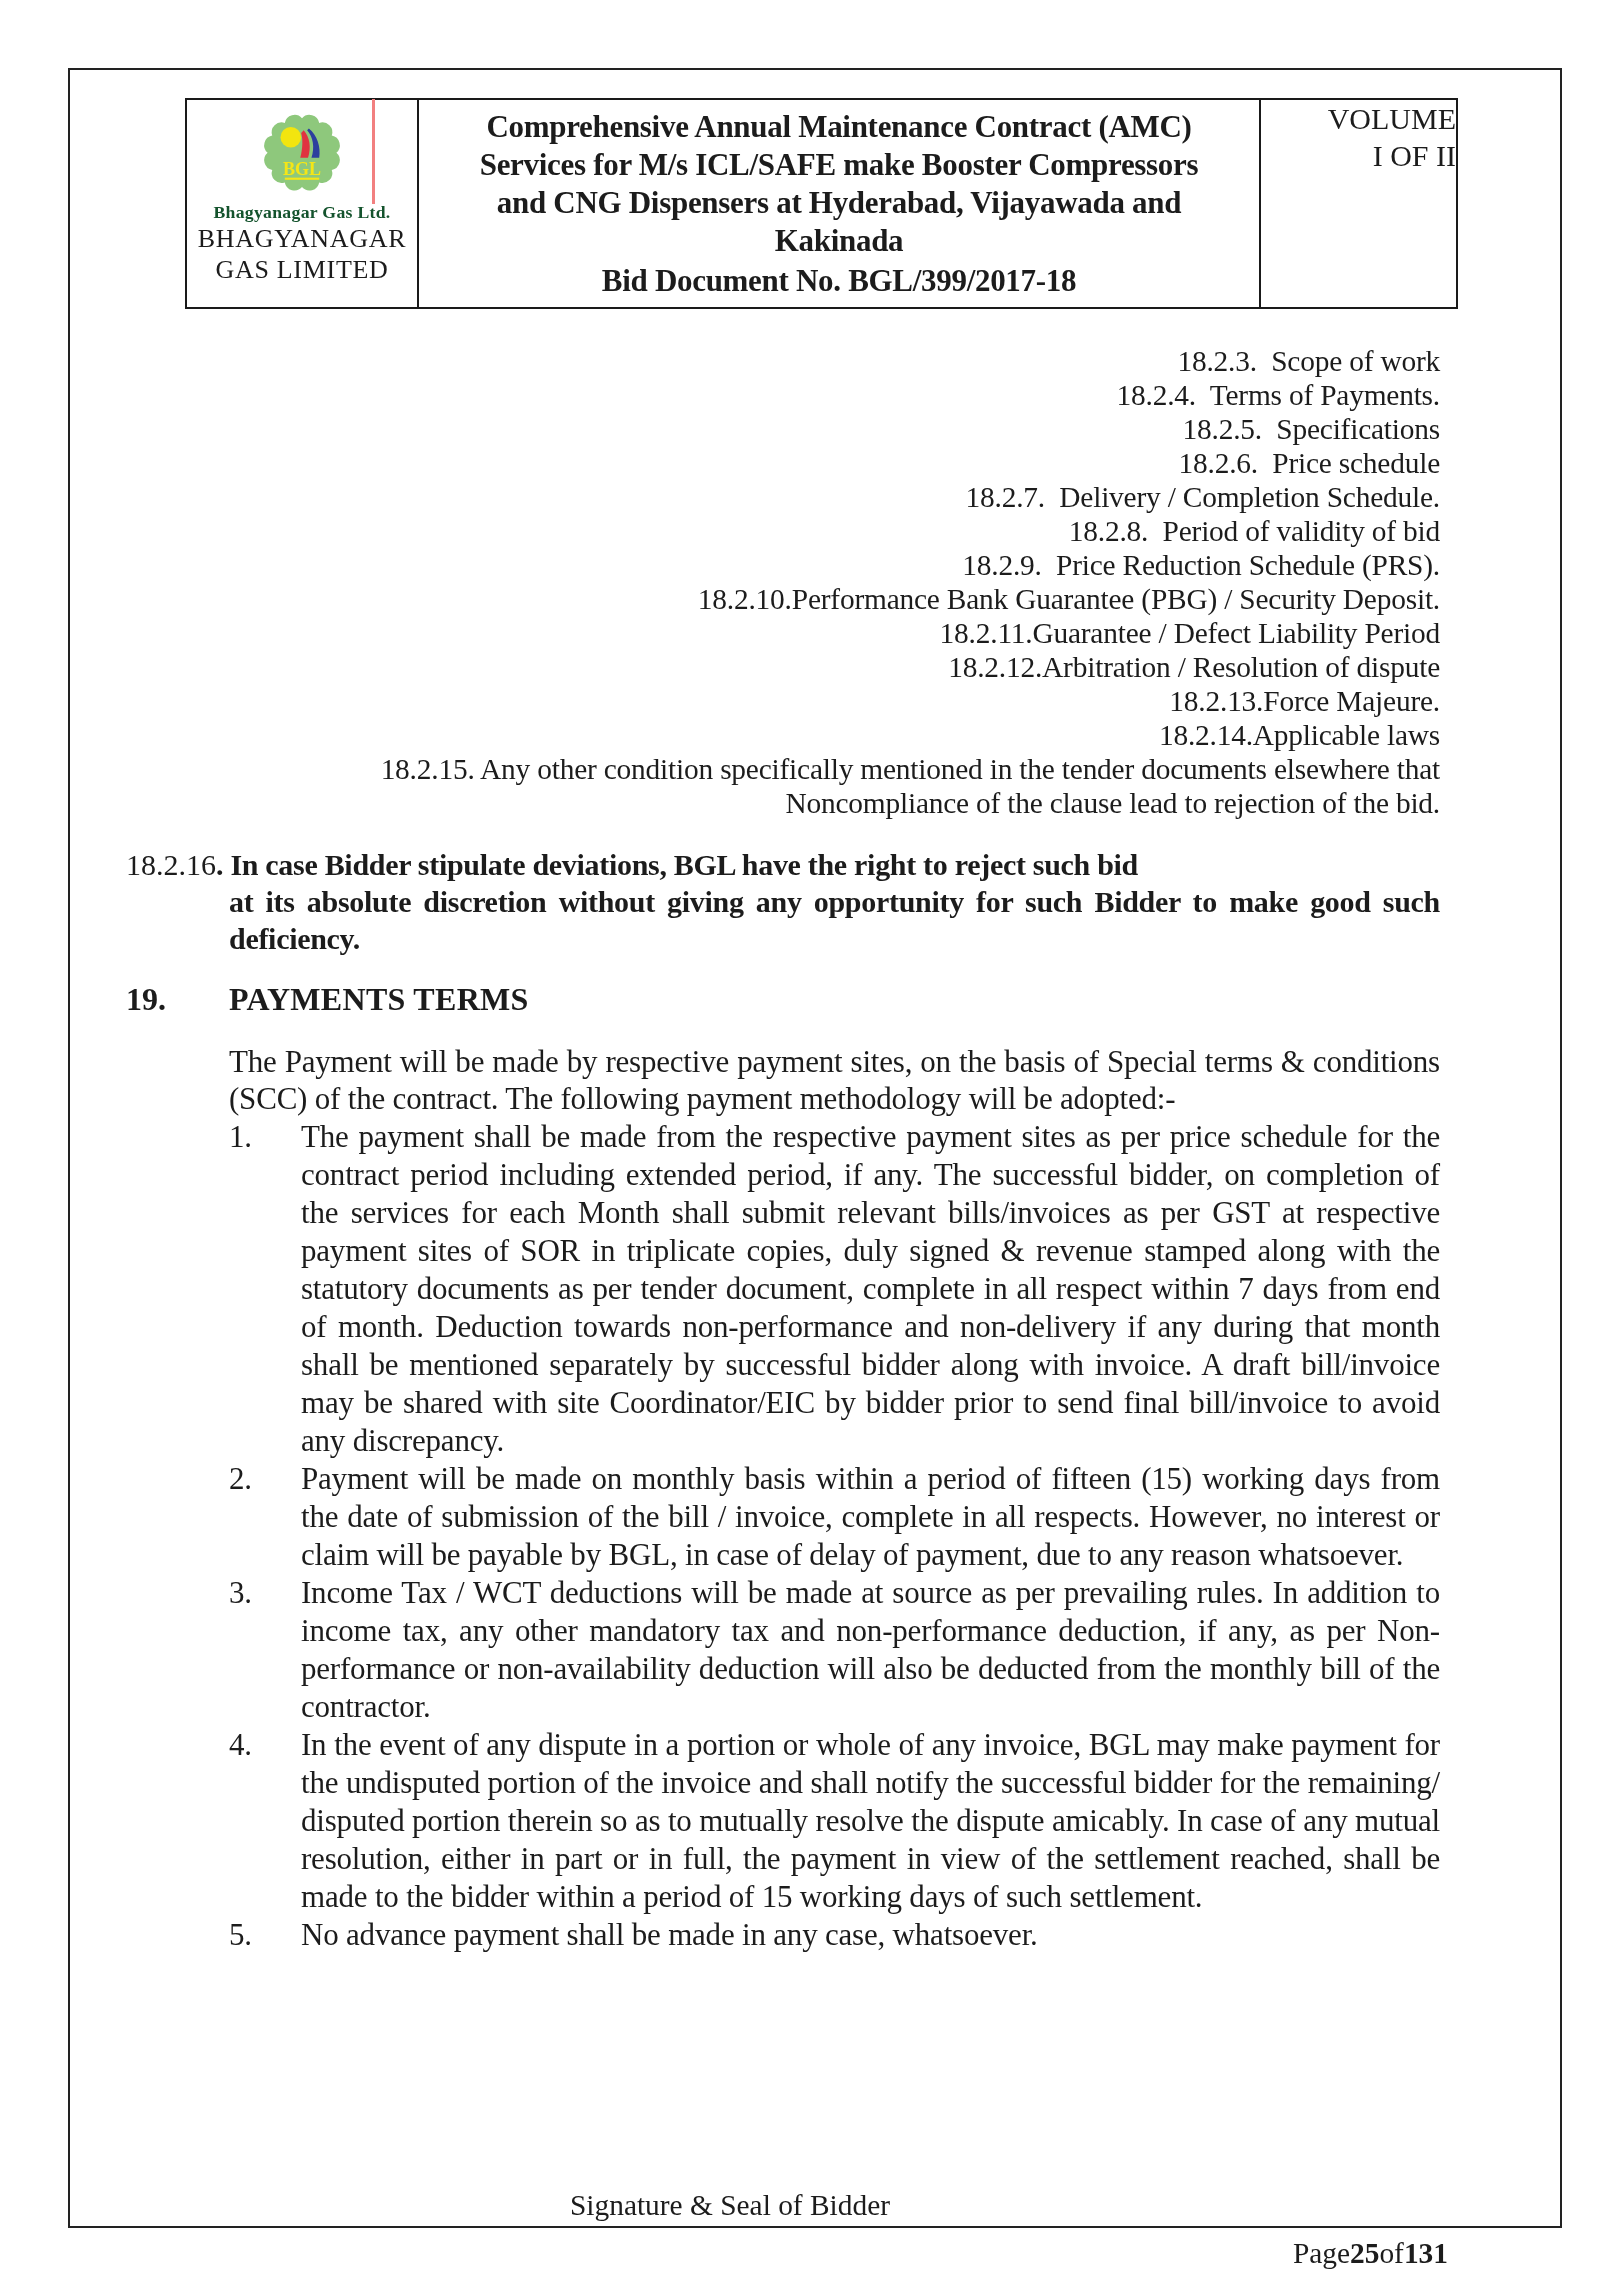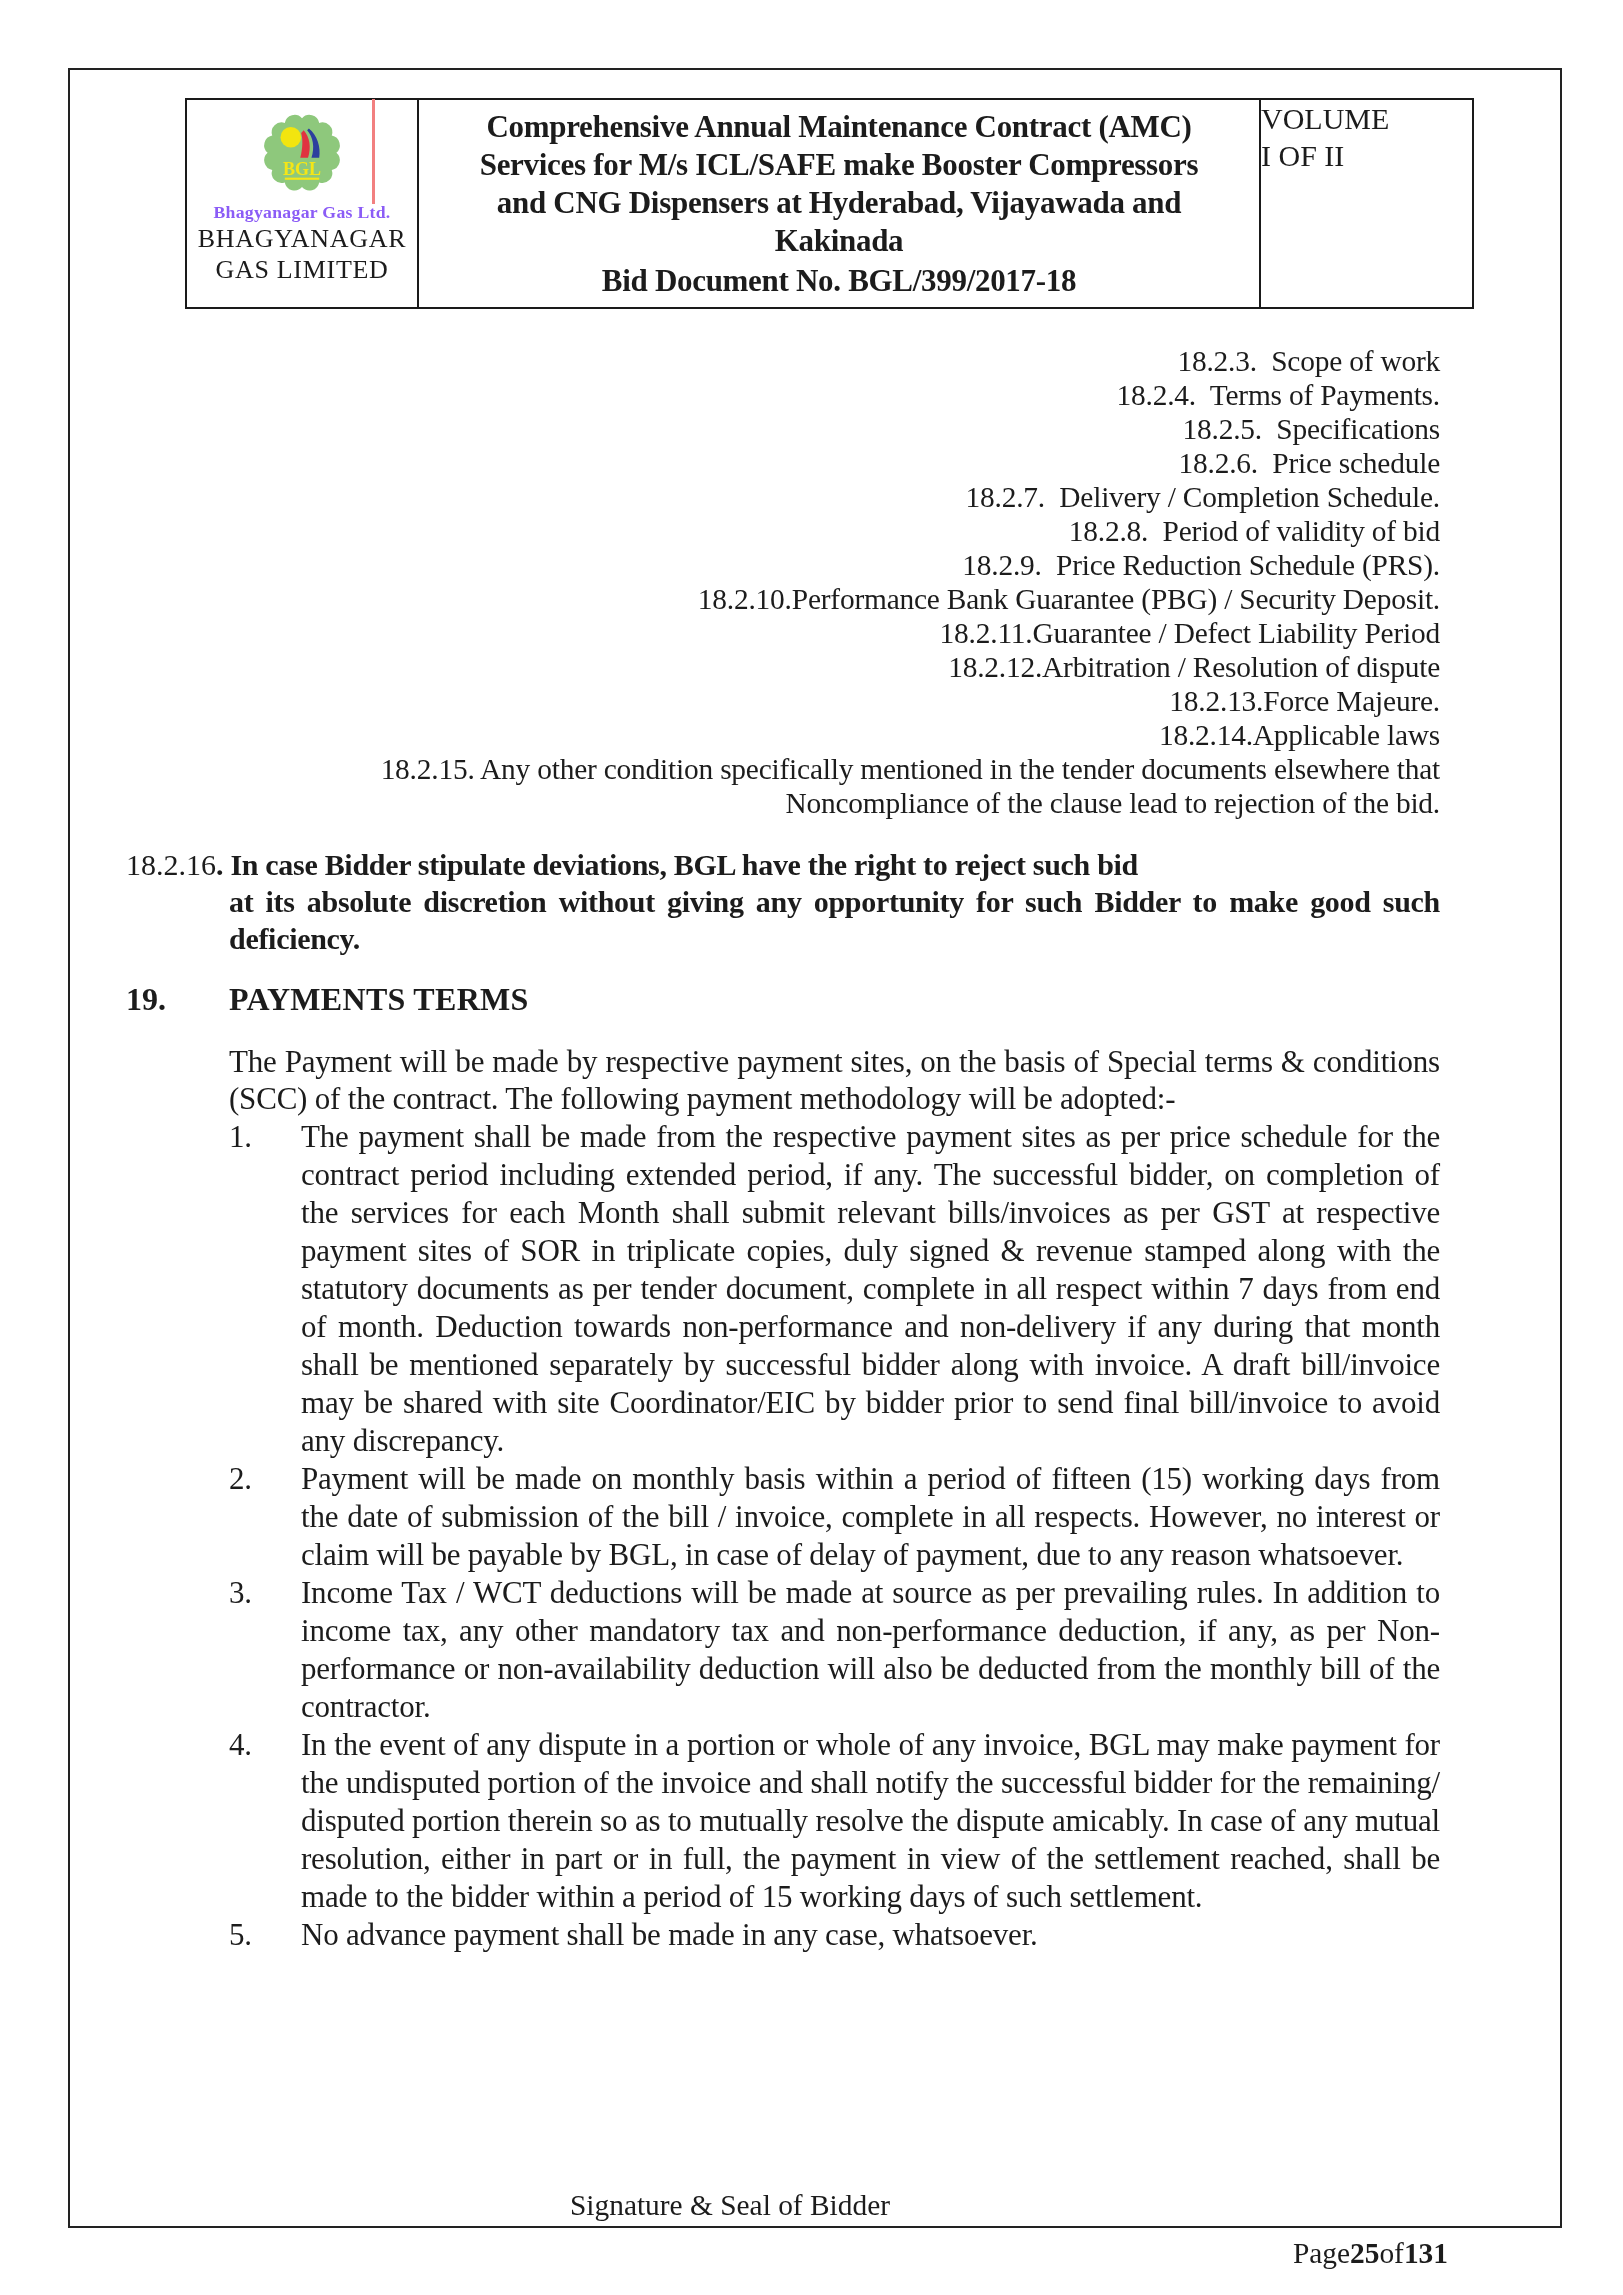--- a/index.html
+++ b/index.html
@@ -23,26 +23,26 @@
   
   .header-table {
     border-collapse:collapse;
     margin-left:59px;
     width:1271px;
     table-layout:fixed;
   }
   .header-table td { border:2px solid #1a1a1a; vertical-align:top; }
   .cell-logo  { width:232px; position:relative; text-align:center; padding-top:10px; height:200px; }
   .cell-title { width:842px; text-align:center; padding:7.9px 10.5px 6.5px 10.5px; }
-  .cell-vol   { width:213px; text-align:left; vertical-align:middle; }
+  .cell-vol   { width:197px; text-align:right; vertical-align:middle; }
   .title-line { font-weight:bold; font-size:31px; line-height:38px; letter-spacing:-0.3px; }
   .bid-line   { font-weight:bold; font-size:31px; line-height:38px; margin-top:2.6px; letter-spacing:-0.3px; }
   .vol-line   { font-size:30px; line-height:37px; }
   .logo-svg   { display:block; margin:1.3px auto 0 auto; }
-  .logo-sub   { font-size:17.7px; line-height:19.6px; color:#8b5cf6; font-weight:bold; letter-spacing:0.3px; }
+  .logo-sub   { font-size:17.7px; line-height:19.6px; color:#14532d; font-weight:bold; letter-spacing:0.3px; }
   .company-line { font-size:26px; line-height:31px; letter-spacing:0.7px; }
   .red-line   { position:absolute; top:-0.7px; left:185px; width:2.6px; height:105px; background:#f28080; }
   
   .clause-list { margin-top:35px; font-size:29.4px; line-height:34px; letter-spacing:-0.2px;text-align:right; }
   .clause-row  { white-space:pre-wrap; }
   .clause-cont { margin-left:103px; white-space:pre-wrap; }
   
   .c16 { margin-top:26px; font-size:30px; line-height:37px; }
   .c16-lead-num { font-weight:normal; }
   .c16-bold { font-weight:bold; letter-spacing:-0.3px; }

